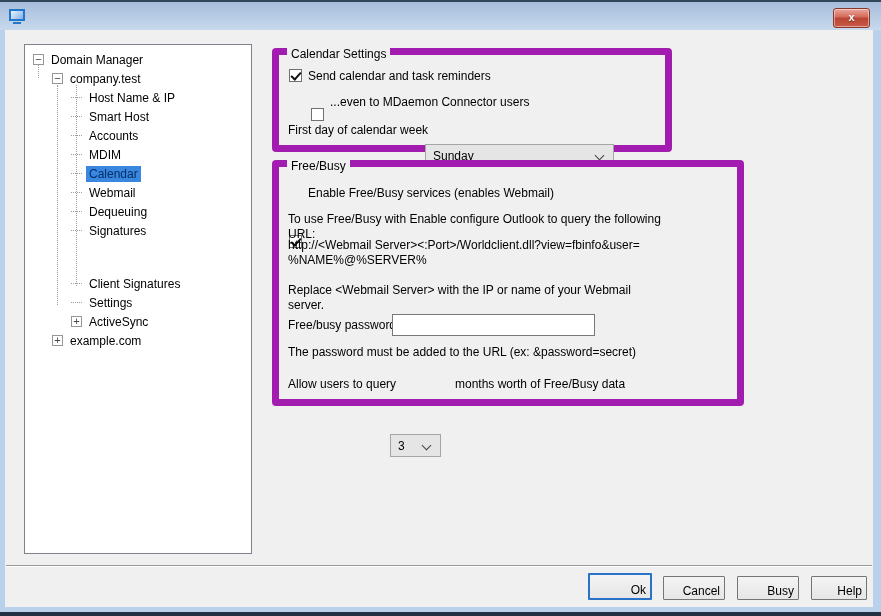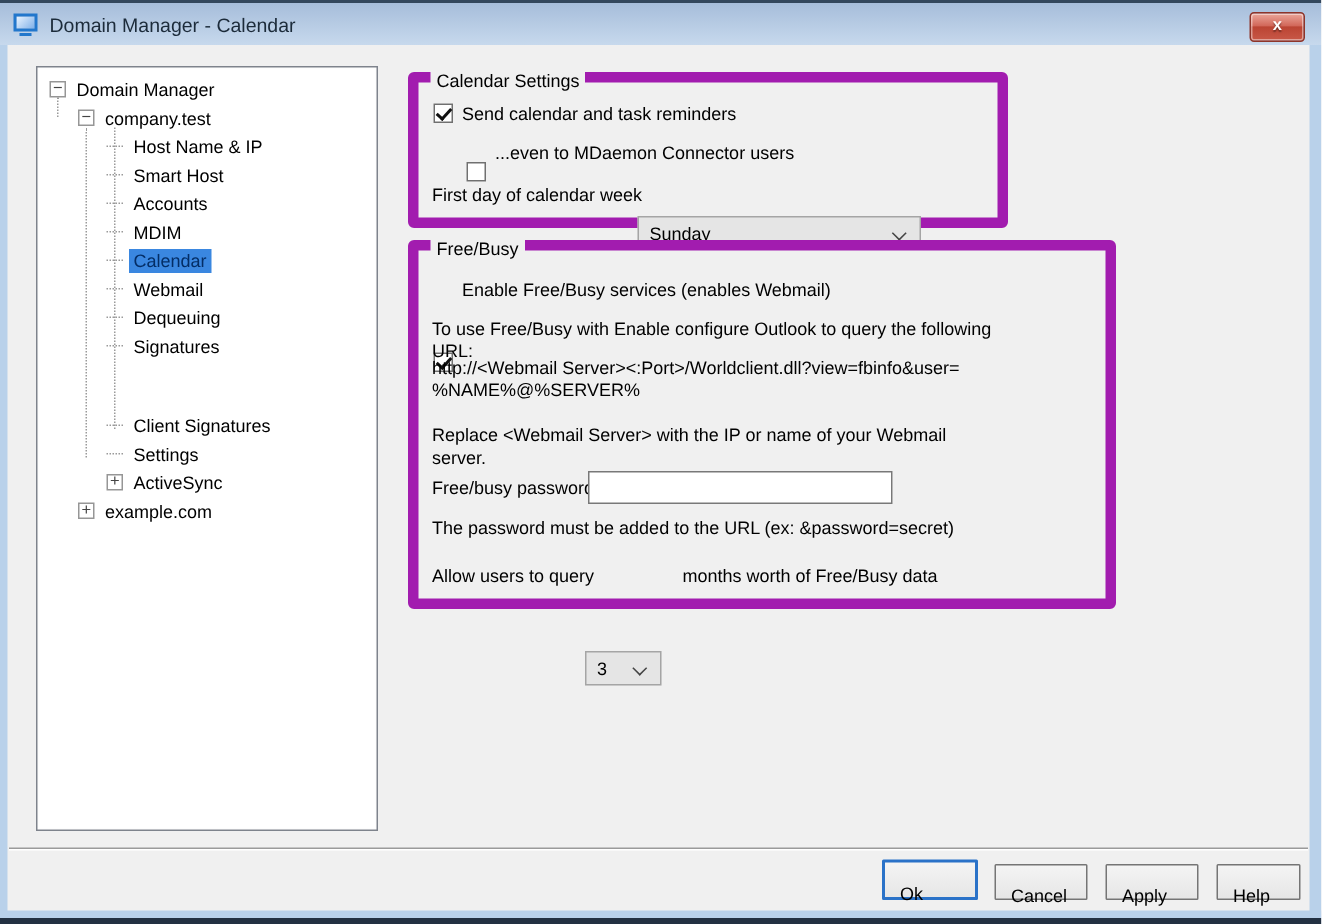--- a/index.html
+++ b/index.html
@@ -85,36 +85,35 @@
   }
   .note{line-height:15px;}
 
   
   .separator{position:absolute;left:6px;right:9px;top:565px;height:2px;
     border-top:1px solid #9a9a9a;border-bottom:1px solid #fff;}
   .btn{
     position:absolute;height:24px;width:62px;
     background:linear-gradient(#f4f4f4,#e6e6e6);
     border:1px solid #757575;border-radius:1px;
-    font:12px "Liberation Sans",sans-serif;text-align:left;line-height:21px;
-    cursor:default;padding:10px;
+    font:12px "Liberation Sans",sans-serif;text-align:right;line-height:21px;
+    cursor:default;padding:4px;
   }
   .btn.default{border:2px solid #2a72c8;height:27px;top:573px !important;line-height:22px;}
 </style>
 </head>
 <body>
 
 <div class="window">
 
   <div class="titlebar">
     <div class="app-icon">
       <div class="screen"></div>
         <div class="stand"></div>
     </div>
-    <div class="title-text">Domain Manager - Calendar</div>
     <div class="close-btn">x</div>
   </div>
 
   <div class="b-left"></div>
   <div class="b-right"></div>
   <div class="b-bottom"></div>
   <div class="b-shadow"></div>
 
   <div class="tree-panel">
     <div class="vguide vg-c"></div>
@@ -206,15 +205,15 @@
   <div class="abs note" style="left:288px;top:345px;width:376px;">The password must be added to the URL (ex: &amp;password=secret)</div>
   <div class="abs" style="left:288px;top:377px;">Allow users to query</div>
   <div class="abs combo" style="left:390px;top:372px;width:51px;height:23px;">
     <span>3</span>
   </div>
   <div class="abs" style="left:455px;top:377px;">months worth of Free/Busy data</div>
 
   <div class="separator"></div>
   <button class="btn default" style="left:588px;top:573px;width:64px;">Ok</button>
   <button class="btn" style="left:663px;top:576px;">Cancel</button>
-  <button class="btn" style="left:737px;top:576px;">Apply</button>
+  <button class="btn" style="left:737px;top:576px;">Busy</button>
   <button class="btn" style="left:811px;top:576px;width:56px;">Help</button>
 </div>
 
 </body></html>

